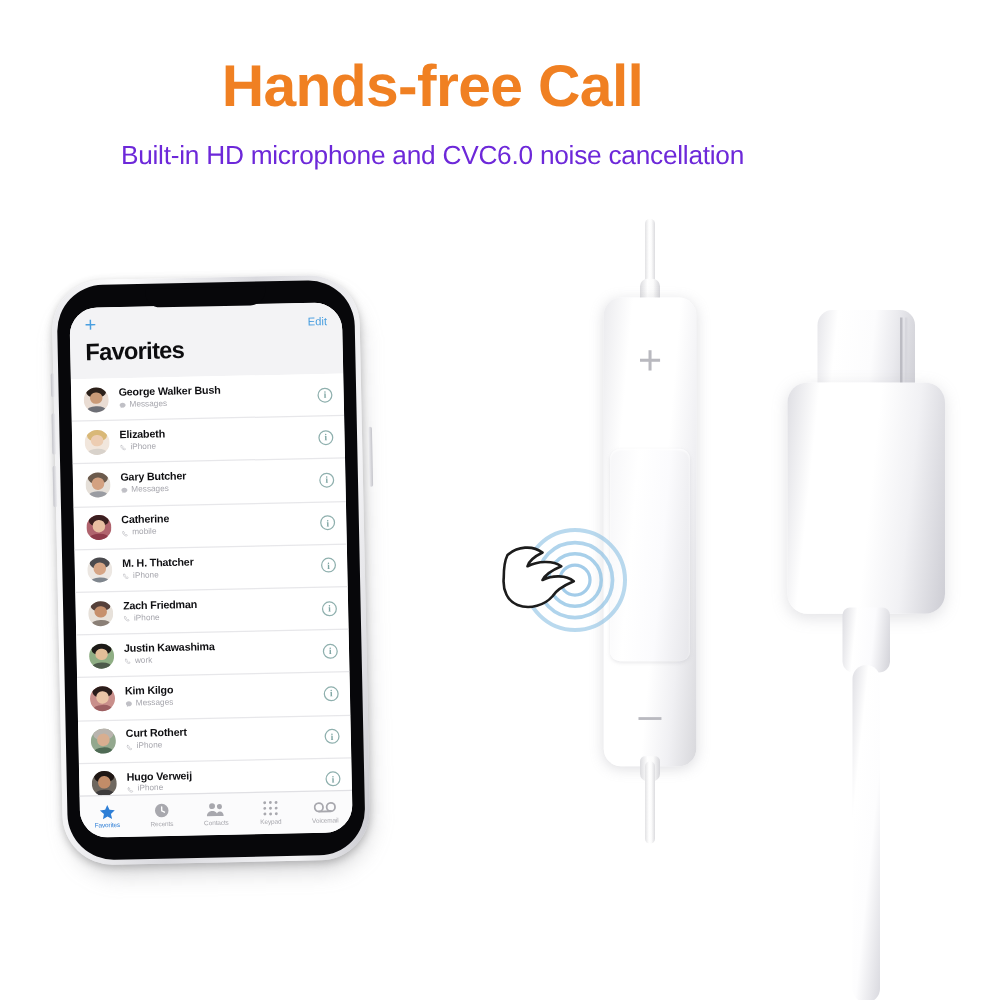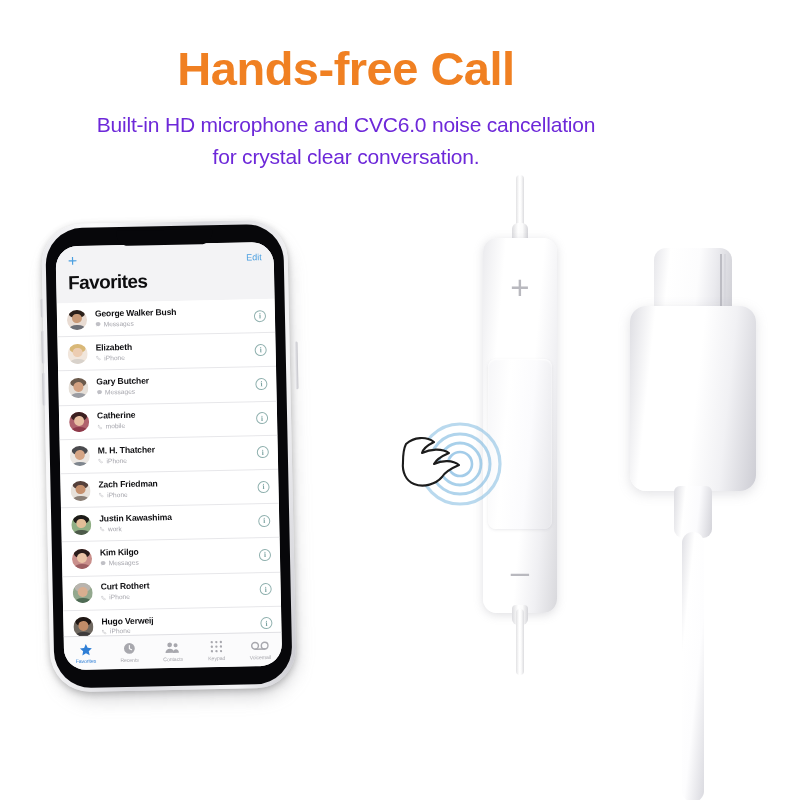--- a/index.html
+++ b/index.html
@@ -221,21 +221,20 @@
     background:linear-gradient(96deg,#dfdfe4 0%,#ffffff 26%,#fdfdfe 60%,#d9d9df 100%);
   }
 </style>
 </head>
 <body>
 
 <div class="headline-wrap">
   <div class="headline" style="color:#F08022">Hands-free Call</div>
   <div class="subline">
     <span>Built-in HD microphone and CVC6.0 noise cancellation</span>
-    <span class="l2">for crystal clear conversation.</span>
   </div>
 </div>
 
 <div class="phone">
   <div class="phone-shadow"></div>
   <div class="phone-frame"></div>
   <div class="btn-side btn-silent"></div>
   <div class="btn-side btn-volup"></div>
   <div class="btn-side btn-voldn"></div>
   <div class="btn-power"></div>

